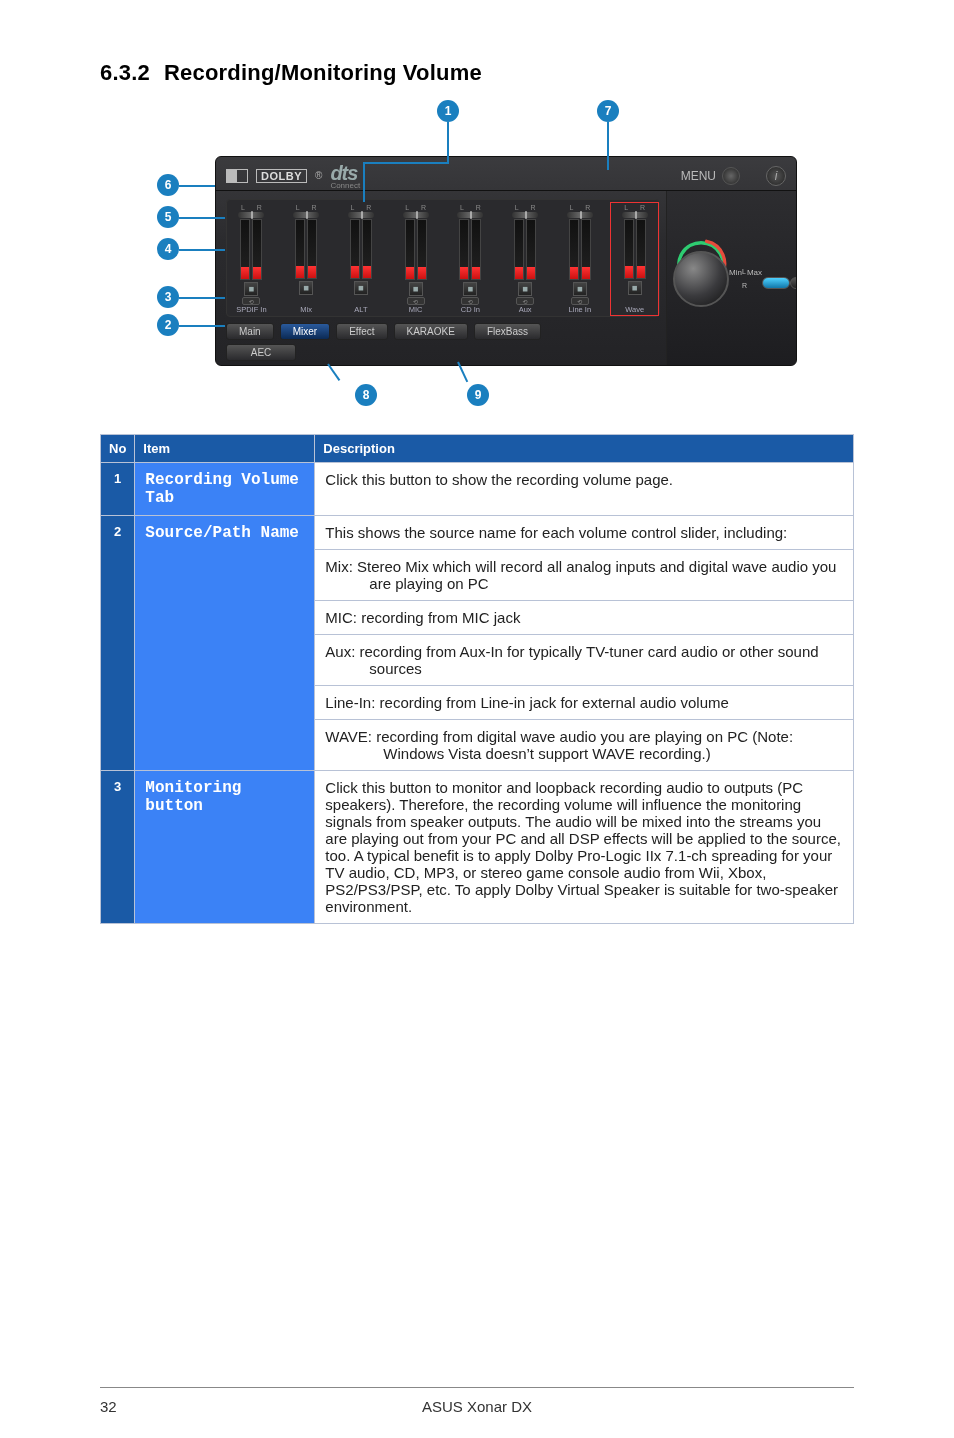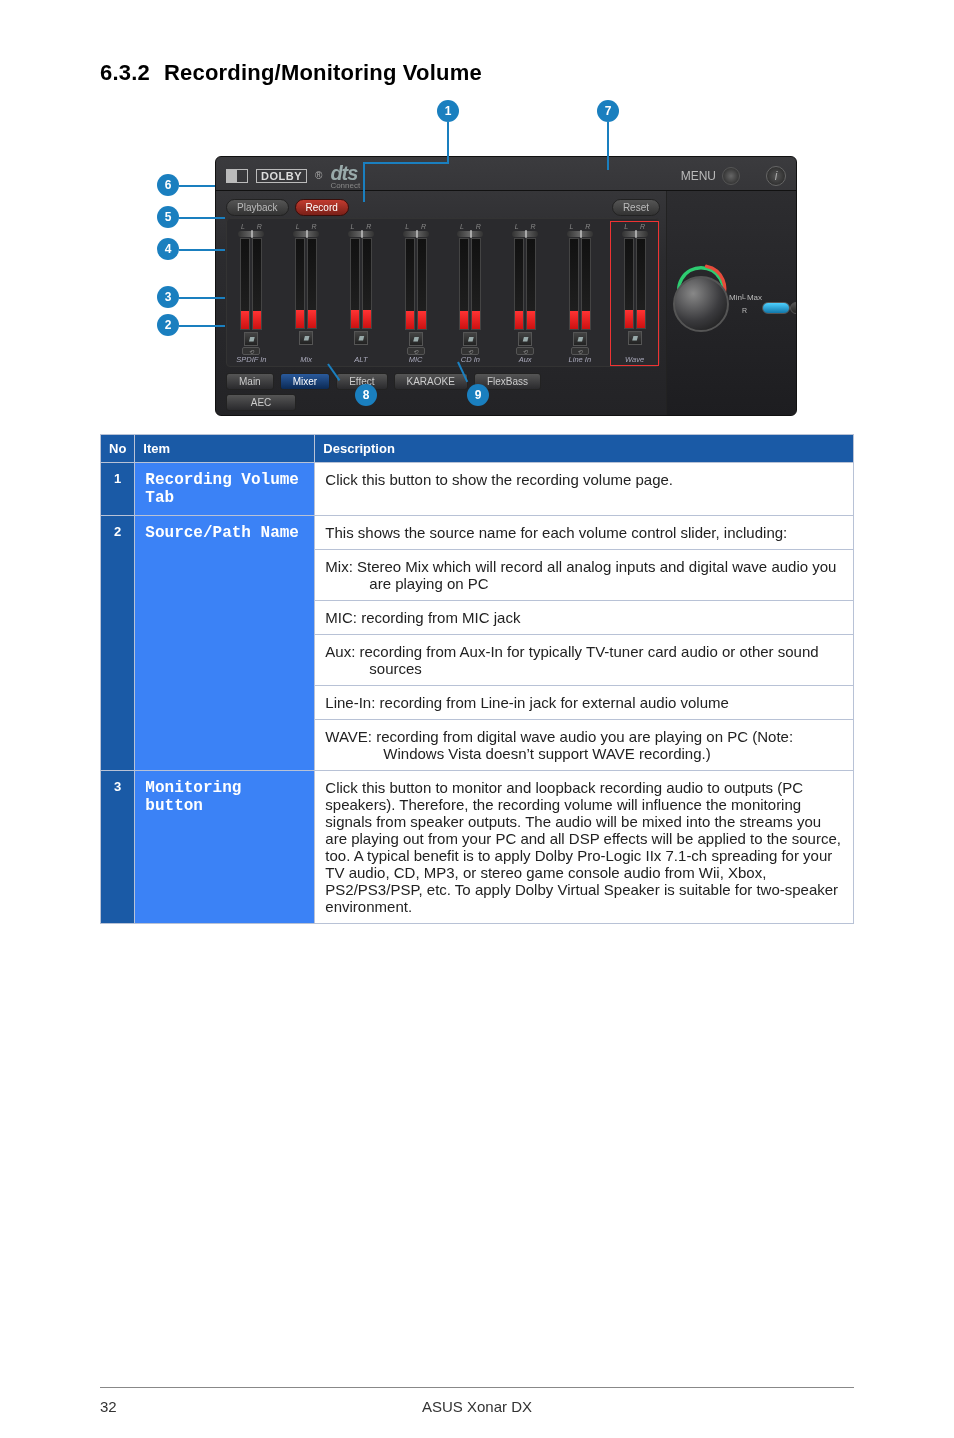--- a/index.html
+++ b/index.html
@@ -29,21 +29,21 @@
   
   .shot-wrap {
     position: relative;
     width: 640px;
     height: 310px;
     margin: 0 auto 24px auto;
   }
   .app {
     position: absolute;
     left: 58px; right: 0; top: 56px;
-    height: 260px;
+    height: 210px;
     border: 1px solid #111;
     border-radius: 6px;
     background: linear-gradient(#3b3b3e, #2b2b2e 40%, #232326);
     color: #ddd;
     overflow: hidden;
     display: flex;
     flex-direction: column;
   }
   .app-top {
     height: 34px;
@@ -121,21 +121,20 @@
     background:linear-gradient(#555,#333);
     border:1px solid #222;
     border-radius:10px;padding:2px 10px;
   }
   .channels{
     flex:1; display:flex; gap:10px;
     border:1px solid #333;
     border-radius:4px;
     padding:4px 2px 2px 2px;
     background:#2a2a2d;
-    font-style:italic;
   }
   .chan{
     flex:1; min-width:0;
     display:flex; flex-direction:column; align-items:center;
     font-size:8px; color:#9aa;
   }
   .lr{display:flex;gap:12px;font-size:7px;color:#888;}
   .pan{
     width:26px;height:6px;border-radius:3px;
     background:linear-gradient(90deg,#333,#666,#333);
@@ -349,25 +348,20 @@
           <span>MENU</span>
           <span class="menu-dot"></span>
         </div>
         <div class="info-btn">
            <span>i</span>
         </div>
       </div>
 
       <div class="app-body">
         <div class="mixer-area">
-          <div class="tabs-row">
-            <div class="tab-btn">Playback</div>
-            <div class="tab-btn record">Record</div>
-            <div class="reset-btn">Reset</div>
-          </div>
 
           <div class="channels">
 
             <div class="chan">
               <div class="lr">
                   <span>L</span>
                   <span>R</span>
                 </div>
               <div class="pan"></div>
               <div class="meters">

